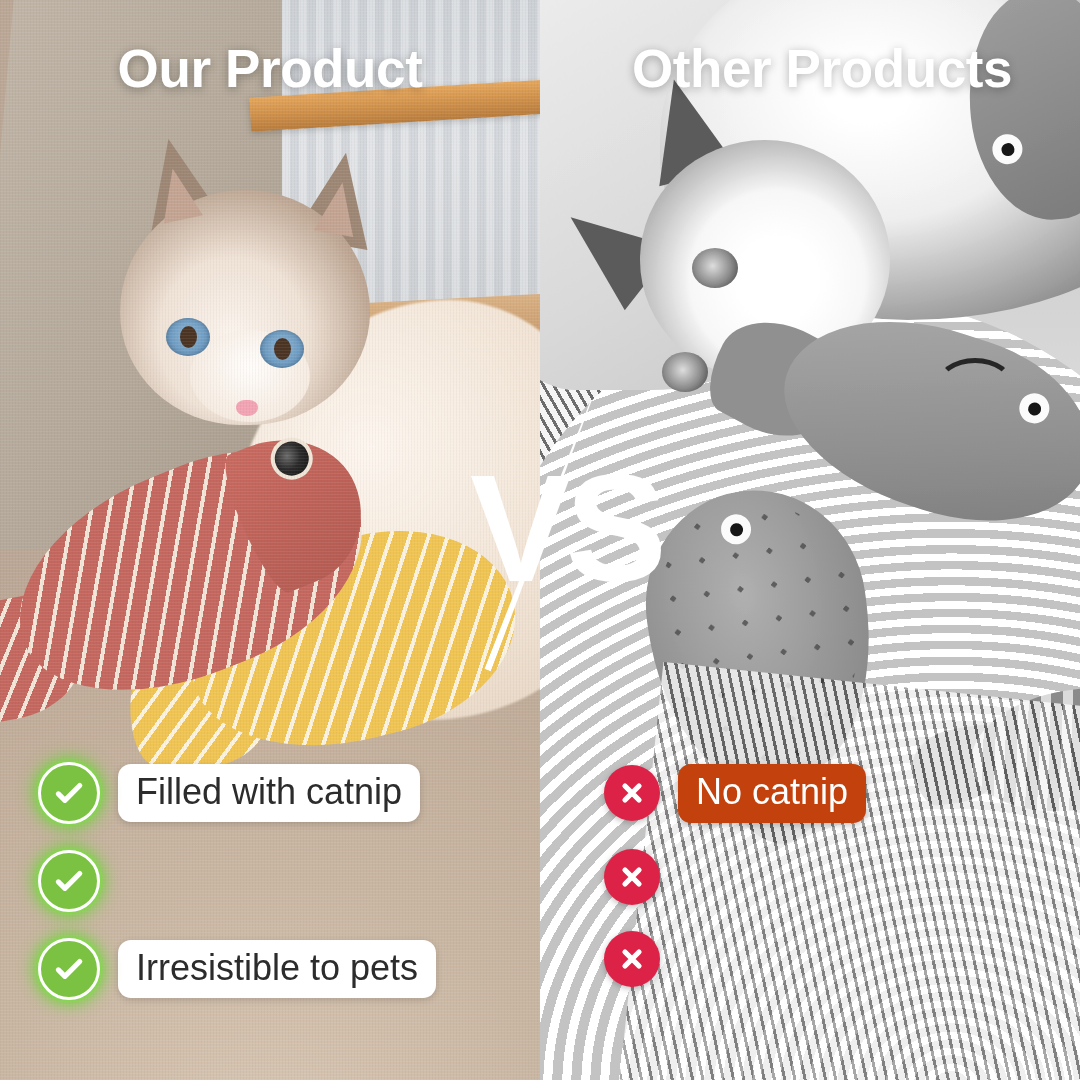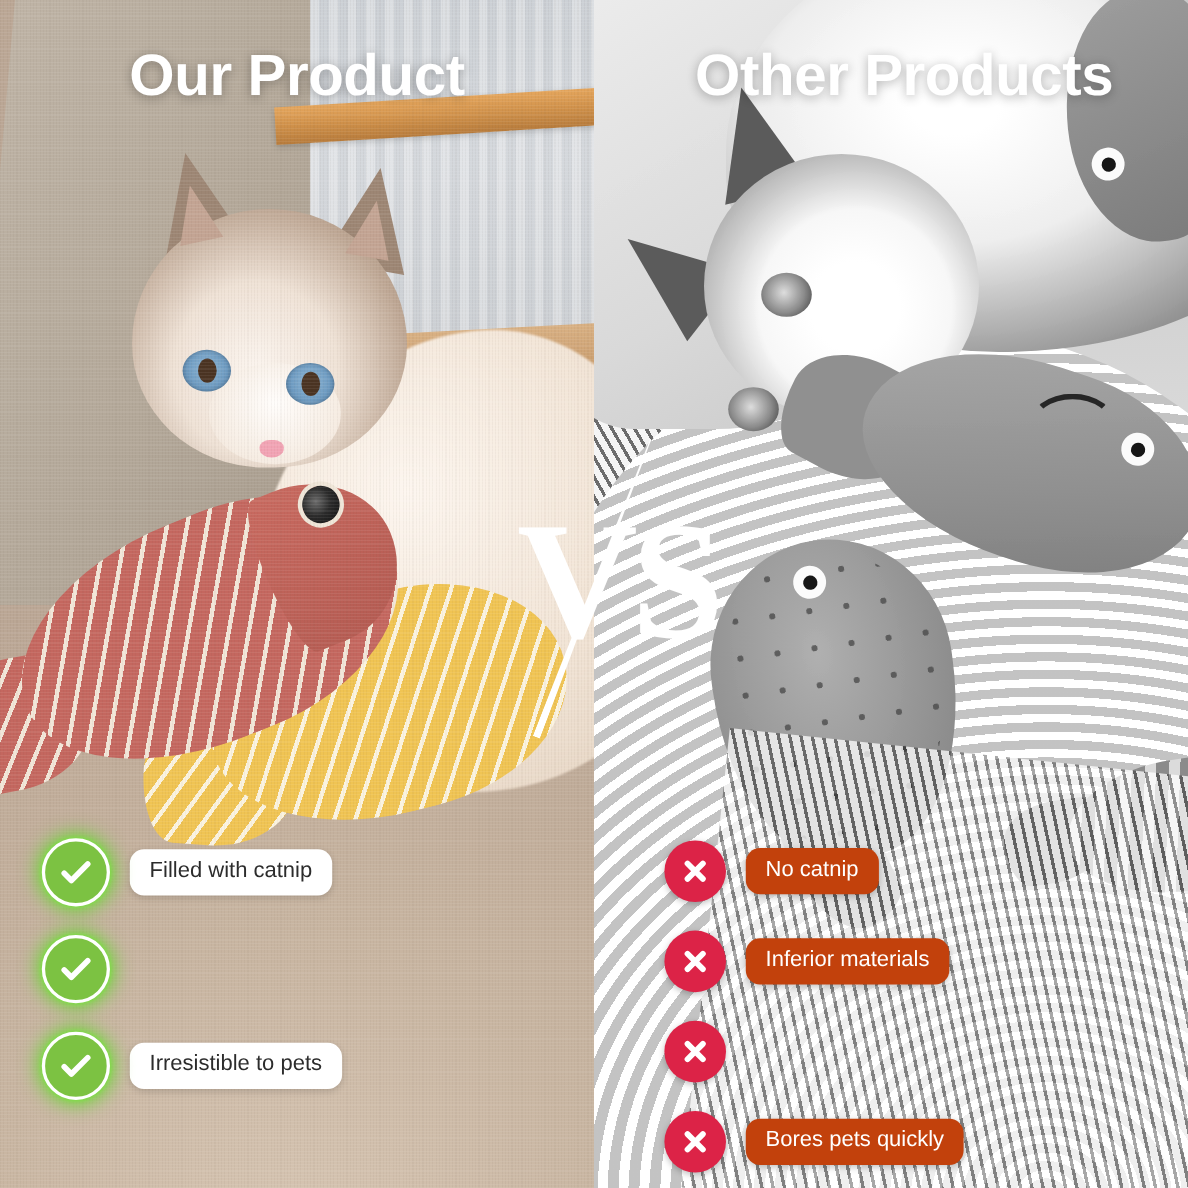--- a/index.html
+++ b/index.html
@@ -170,21 +170,21 @@
   .gfish-d .geye{left:18px;top:140px;}
 
   
   .title{position:absolute;top:38px;width:540px;text-align:center;
     font-size:53px;font-weight:700;color:#fff;letter-spacing:-.4px;
     text-shadow:0 2px 10px rgba(0,0,0,.30);}
   .title.left{left:0;}
   .title.right{left:552px;}
 
   
-  .vs-wrap{position:absolute;left:0;top:0;width:1080px;height:1080px;pointer-events:none;font-family:Liberation Serif, serif;}
+  .vs-wrap{position:absolute;left:0;top:0;width:1080px;height:1080px;pointer-events:none;}
   .vs-slash{position:absolute;left:536px;top:390px;width:7px;height:290px;
     background:#fff;transform:rotate(21deg);
     clip-path:polygon(42% 0%,58% 0%,100% 100%,0% 100%);
     transform-origin:50% 50%;}
   .vs-text{position:absolute;left:470px;top:452px;width:140px;
     font-size:152px;font-weight:700;color:#fff;line-height:1;
     letter-spacing:-6px;text-align:center;}
 
   
   .list{position:absolute;display:flex;flex-direction:column;}
@@ -192,21 +192,21 @@
   .list.cons{left:604px;top:764px;gap:26px;}
   .row{display:flex;align-items:center;gap:18px;}
 
   .badge{flex:0 0 auto;width:56px;height:56px;border-radius:50%;
     display:flex;align-items:center;justify-content:center;position:relative;}
   .badge.ok{background:#7cc242;border:3px solid #ffffff;
     box-shadow:0 0 16px 5px rgba(104,214,48,.85), 0 0 4px 1px rgba(150,240,90,.9);}
   .badge.no{background:#dc2347;box-shadow:0 2px 6px rgba(0,0,0,.25);}
   .badge svg{display:block;}
 
-  .pill{border-radius:13px;padding:9px 18px 11px;font-size:20px;font-weight:500;
+  .pill{border-radius:13px;padding:9px 18px 11px;font-size:36px;font-weight:500;
     white-space:nowrap;line-height:1.08;}
   .pill.light{background:#ffffff;color:#2c2c2c;box-shadow:0 2px 7px rgba(0,0,0,.16);}
   .pill.dark{background:#c2410c;color:#ffffff;box-shadow:0 2px 7px rgba(0,0,0,.25);}
 </style>
 </head>
 <body>
 
 <div class="canvas">
 
   <div class="panel left">
@@ -336,35 +336,26 @@
       </span>
       <span class="pill dark">No catnip</span>
     </div>
 
     <div class="row">
       <span class="badge no">
         <svg width="30" height="30" viewBox="0 0 24 24">
           <path d="M6.4 6.4 L17.6 17.6 M17.6 6.4 L6.4 17.6" stroke="#ffffff" stroke-width="4.2" stroke-linecap="round"></path>
           </svg>
       </span>
-      <span class="pill dark">Inferior materials</span>
     </div>
 
     <div class="row">
       <span class="badge no">
         <svg width="30" height="30" viewBox="0 0 24 24">
           <path d="M6.4 6.4 L17.6 17.6 M17.6 6.4 L6.4 17.6" stroke="#ffffff" stroke-width="4.2" stroke-linecap="round"></path>
           </svg>
       </span>
     </div>
 
-    <div class="row">
-      <span class="badge no">
-        <svg width="30" height="30" viewBox="0 0 24 24">
-          <path d="M6.4 6.4 L17.6 17.6 M17.6 6.4 L6.4 17.6" stroke="#ffffff" stroke-width="4.2" stroke-linecap="round"></path>
-          </svg>
-      </span>
-      <span class="pill dark">Bores pets quickly</span>
-    </div>
 
   </div>
 
 </div>
 
 </body></html>

